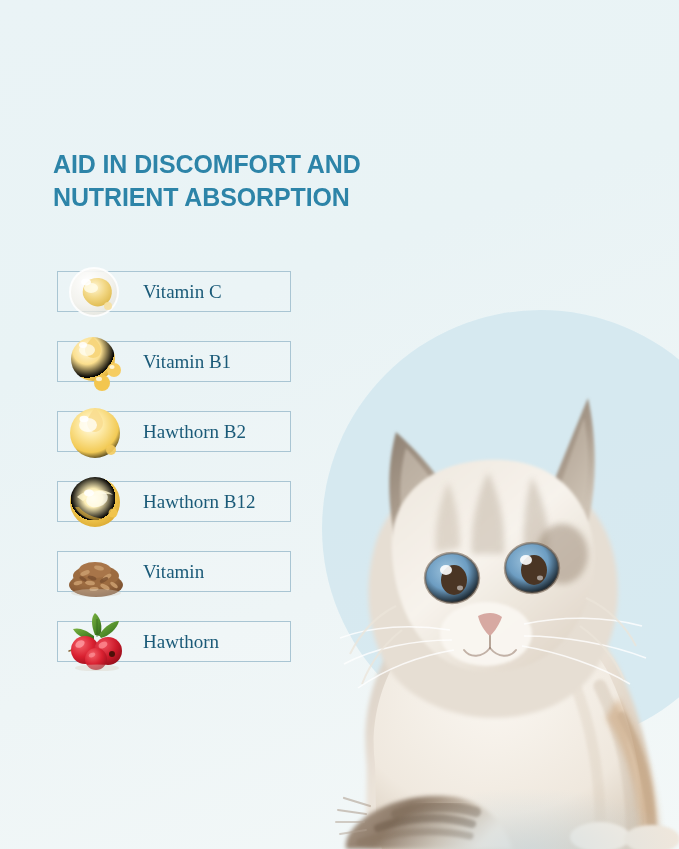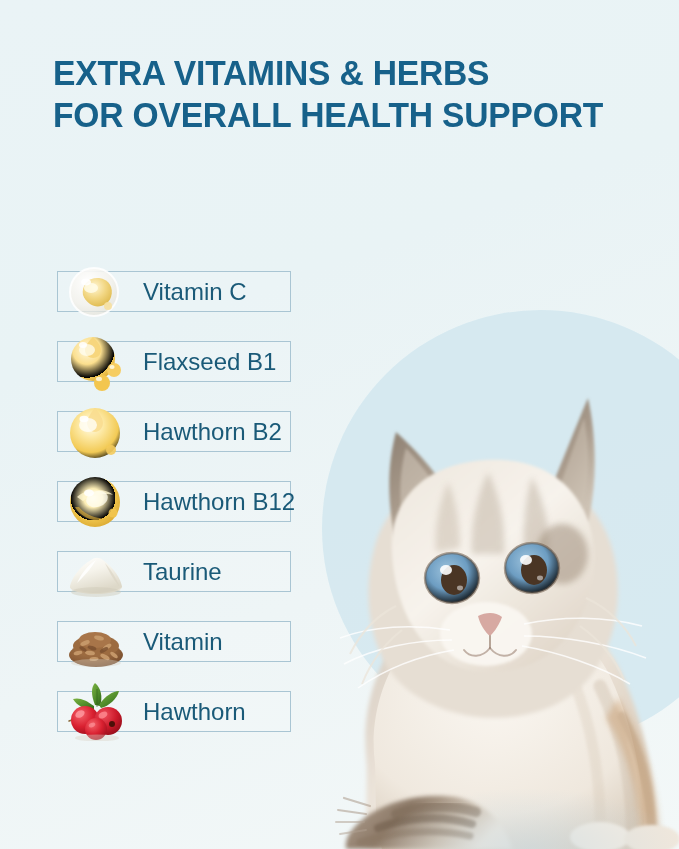--- a/index.html
+++ b/index.html
@@ -86,23 +86,24 @@
     box-sizing: border-box;
   }
   .ing-row:last-child { margin-bottom: 14px; }
 
   .ing-label {
     position: absolute;
     left: 85px;
     top: 50%;
     transform: translateY(-50%);
     color: #1a5a78;
-    font-size: 24px;
+    font-size: 19px;
     font-weight: 500;
     white-space: nowrap;
+    font-family: Liberation Serif, serif;
   }
 
   .ing-icon {
     position: absolute;
     left: 3px;
     top: 50%;
     transform: translateY(-50%);
     width: 72px;
     height: 58px;
   }
@@ -297,25 +298,25 @@
         <path d="M96 320 C76 330 60 348 50 368"></path>
         <path d="M102 344 C84 358 70 378 62 398"></path>
         <path d="M286 312 C308 322 326 340 336 360"></path>
         <path d="M280 340 C300 354 316 374 324 394"></path>
       </g>
     </svg>
   </div>
 
   <div class="floor"></div>
 
-  <div class="headline">
-    <div class="headline-line">EXTRA VITAMINS &amp; HERBS</div>
-    <div class="headline-line">FOR OVERALL HEALTH SUPPORT</div>
+
+  <div class="subhead">
+    <div class="subhead-line">AID IN DISCOMFORT AND</div>
+    <div class="subhead-line">NUTRIENT ABSORPTION</div>
   </div>
-
 
   <div class="ingredients">
 
     <div class="ing-row">
       <span class="ing-icon">
         <svg viewBox="0 0 72 58" xmlns="http://www.w3.org/2000/svg">
           <defs>
             <radialGradient id="cOuter" cx="0.38" cy="0.3" r="0.78">
               <stop offset="0%" stop-color="#ffffff"></stop>
               <stop offset="62%" stop-color="#f4f2ec" stop-opacity=".85"></stop>
@@ -354,21 +355,21 @@
           <circle cx="32" cy="26" r="22" fill="url(#b1G)"></circle>
           <path d="M32 4 C27 9 24 13 24 17 C24 22 28 25 32 25 C36 25 40 22 40 17 C40 13 37 9 32 4 Z" fill="#f7d57a" opacity=".95"></path>
           <ellipse cx="26" cy="17" rx="8" ry="6" fill="#fffdf0" opacity=".75"></ellipse>
           <ellipse cx="22" cy="12" rx="4" ry="3" fill="#ffffff" opacity=".85"></ellipse>
           <circle cx="53" cy="37" r="7" fill="#f6cd62"></circle>
           <ellipse cx="51" cy="34" rx="2.6" ry="2" fill="#fffbe8" opacity=".85"></ellipse>
           <circle cx="41" cy="50" r="8" fill="#f3c64f"></circle>
           <ellipse cx="38" cy="46" rx="3" ry="2.2" fill="#fffbe8" opacity=".8"></ellipse>
         </svg>
       </span>
-      <span class="ing-label">Flaxseed B1</span>
+      <span class="ing-label">Vitamin B1</span>
     </div>
 
     <div class="ing-row">
       <span class="ing-icon">
         <svg viewBox="0 0 72 58" xmlns="http://www.w3.org/2000/svg">
           <defs>
             <radialGradient id="b2G" cx="0.42" cy="0.34" r="0.76">
               <stop offset="0%" stop-color="#fffdf2"></stop>
               <stop offset="32%" stop-color="#fde9a4"></stop>
               <stop offset="72%" stop-color="#f2ca55"></stop>
@@ -406,40 +407,20 @@
           <path d="M14 34 C20 46 40 52 52 44 C42 48 26 44 18 34 Z" fill="#e8b63a" opacity=".6"></path>
           <ellipse cx="36" cy="26" rx="11" ry="8" fill="#fffdf0" opacity=".75" transform="rotate(-18 36 26)"></ellipse>
           <ellipse cx="28" cy="20" rx="5" ry="3.4" fill="#ffffff" opacity=".85"></ellipse>
           <circle cx="52" cy="40" r="4.5" fill="#f2c css" opacity="0"></circle>
           <circle cx="52" cy="40" r="4.5" fill="#f2c550" opacity=".9"></circle>
         </svg>
       </span>
       <span class="ing-label">Hawthorn B12</span>
     </div>
 
-    <div class="ing-row">
-      <span class="ing-icon">
-        <svg viewBox="0 0 72 58" xmlns="http://www.w3.org/2000/svg">
-          <defs>
-            <linearGradient id="powG" x1="0" y1="0" x2="0.4" y2="1">
-              <stop offset="0%" stop-color="#ffffff"></stop>
-              <stop offset="45%" stop-color="#f6f4ec"></stop>
-              <stop offset="100%" stop-color="#ddd8c8"></stop>
-            </linearGradient>
-          </defs>
-          <ellipse cx="35" cy="44" rx="26" ry="7" fill="#e7e3d6"></ellipse>
-          <path d="M9 44 C10 36 18 24 30 17 C34 14 38 14 42 17 C53 25 60 36 61 44
-                   C56 48 44 50 35 50 C26 50 14 48 9 44 Z" fill="url(#powG)"></path>
-          <path d="M16 40 C20 31 27 22 35 17 C30 26 22 34 16 40 Z" fill="#ffffff" opacity=".85"></path>
-          <path d="M44 20 C50 27 56 36 58 43 C52 36 47 27 44 20 Z" fill="#d8d2c1" opacity=".6"></path>
-          <ellipse cx="35" cy="49" rx="25" ry="5" fill="#cfc9b8" opacity=".45"></ellipse>
-        </svg>
-      </span>
-      <span class="ing-label">Taurine</span>
-    </div>
 
     <div class="ing-row">
       <span class="ing-icon">
         <svg viewBox="0 0 72 58" xmlns="http://www.w3.org/2000/svg">
           <defs>
             <radialGradient id="flaxG" cx="0.42" cy="0.3" r="0.8">
               <stop offset="0%" stop-color="#a97a4c"></stop>
               <stop offset="60%" stop-color="#8e5f38"></stop>
               <stop offset="100%" stop-color="#6b452a"></stop>
             </radialGradient>

